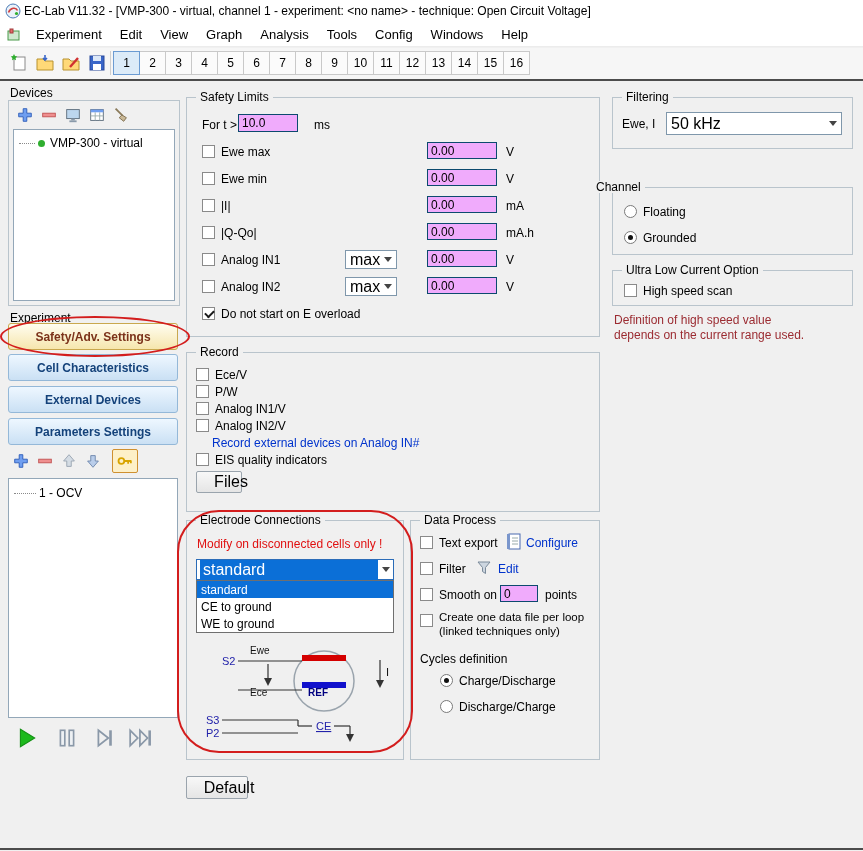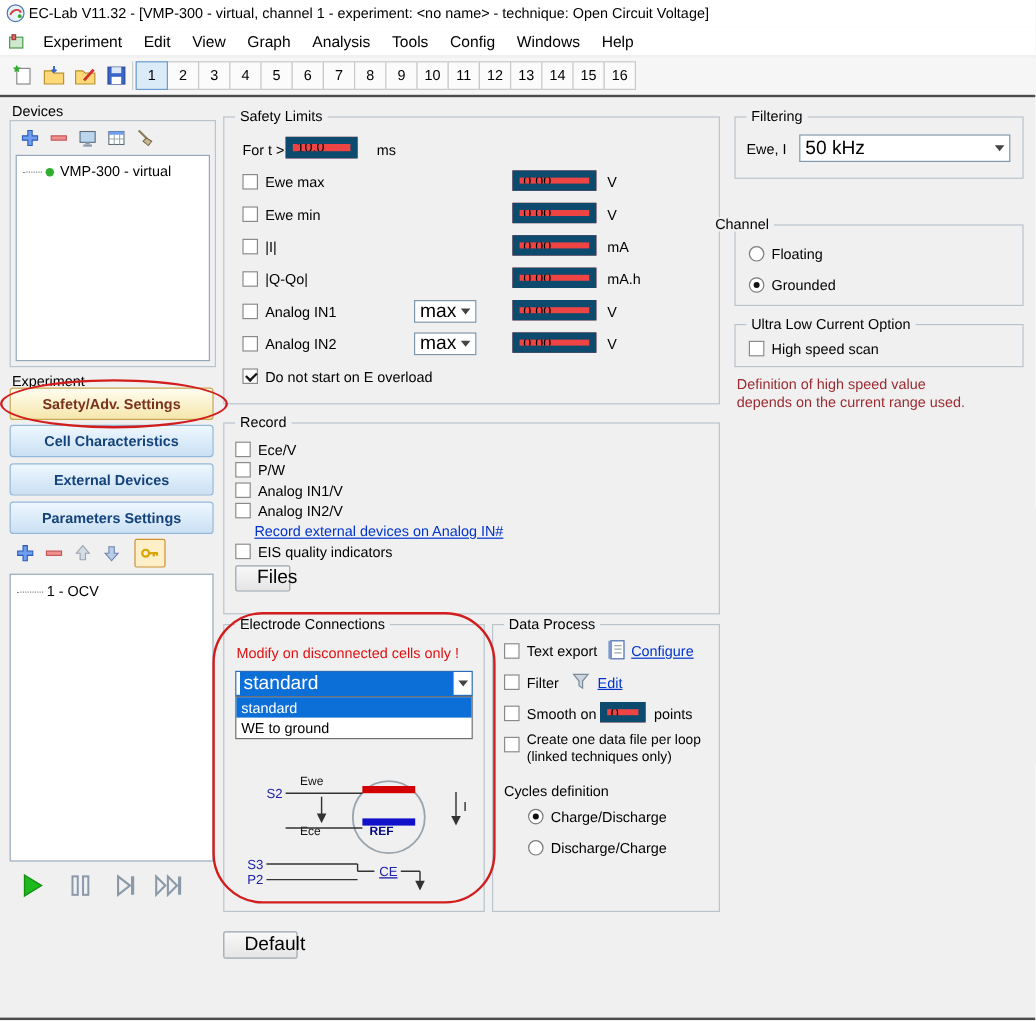--- a/index.html
+++ b/index.html
@@ -19,26 +19,26 @@
   .chbtn.active { background:#dcebf8; border-color:#6b9bd2; position:relative; z-index:2; }
   .hline { position:absolute; left:0; width:863px; height:2px; background:#4c4c4c; }
   .grp { position:absolute; border:1px solid #b9c4cc; }
   .grp-label { position:absolute; background:#f0f0f0; padding:0 4px; font-size:12px; line-height:12px; white-space:nowrap; z-index:2; }
   .listbox { position:absolute; background:#fff; border:1px solid #93a7b8; }
   .tree-row { position:absolute; display:flex; align-items:center; font-size:12px; white-space:nowrap; }
   .branch { display:inline-block; width:16px; height:0; border-top:1px dotted #8a8a8a; margin-right:3px; }
   .bullet { display:inline-block; width:7px; height:7px; border-radius:50%; background:#2fae2f; margin-right:5px; }
   .tab { position:absolute; left:8px; width:170px; height:27px; border:1px solid #94b8d8; border-radius:3px; background:linear-gradient(#eef7ff,#cae0f4); color:#14427a; font-weight:bold; font-size:12px; display:flex; align-items:center; justify-content:center; cursor:default; }
   .tab.active { background:linear-gradient(#fffdf0,#f6e6ad); border-color:#c9a84e; color:#7b321a; }
-  .tb { position:absolute; border:6px solid #0c4a6e; background:#ef4444; font:12px "Liberation Sans", sans-serif; padding:0 3px; }
+  .tb { position:absolute; border:1px solid #0c4a6e; background:#f0abfc; font:12px "Liberation Sans", sans-serif; padding:0 3px; }
   .cb { position:absolute; width:13px; height:13px; background:#fff; border:1px solid #8a8a8a; }
   .cb.checked::after { content:""; position:absolute; left:2px; top:2px; width:7px; height:4px; border-left:2px solid #1a1a1a; border-bottom:2px solid #1a1a1a; transform:rotate(-45deg); }
   .rb { position:absolute; width:13px; height:13px; background:#fff; border:1px solid #7a7a7a; border-radius:50%; }
   .rb.sel::after { content:""; position:absolute; left:3px; top:3px; width:5px; height:5px; border-radius:50%; background:#111; }
-  .link { color:#0033cc; text-decoration:underline; cursor:pointer; }
+  .link { color:#0033cc; cursor:pointer; }
   .combo { position:absolute; background:#fff; border:1px solid #7f97ab; display:flex; align-items:center; justify-content:space-between; padding:0 4px; font-size:16px; }
   .chev { width:0; height:0; border-left:4px solid transparent; border-right:4px solid transparent; border-top:5px solid #444; margin-left:4px; }
   .btn { position:absolute; background:linear-gradient(#f8f8f8,#e5e5e5); border:1px solid #9aa4ad; border-radius:2px; font-size:16px; display:flex; align-items:center; justify-content:center; cursor:default;padding-left:24px; }
   .dd-list { position:absolute; background:#fff; border:1px solid #6f6f6f; z-index:30; }
   .dd-item { height:17px; padding:0 4px; display:flex; align-items:center; font-size:12px; white-space:nowrap; }
   .dd-item.sel { background:#0b6fd7; color:#fff; }
   .warn-red { color:#e01010; }
   .note-red { color:#9b2b31; }
   .annot { position:absolute; border:2.5px solid #d31d1d; pointer-events:none; z-index:40; }
   .keybtn { position:absolute; width:26px; height:24px; border:1px solid #cf9030; background:#fdf0c8; border-radius:2px; display:flex; align-items:center; justify-content:center; }
@@ -294,20 +294,21 @@
 
   <div class="grp" style="left:186px;top:520px;width:218px;height:240px"></div>
   <span class="grp-label" style="left:196px;top:514px">Electrode Connections</span>
   <span class="lbl warn-red" style="left:197px;top:537px">Modify on disconnected cells only !</span>
   <div class="combo" style="left:196px;top:559px;width:198px;height:21px;border-color:#2b6cb8;padding:0 3px">
     <span style="background:#0b6fd7;color:#fff;flex:1;padding:1px 3px">standard</span>
     <span class="chev"></span>
   </div>
   <div class="dd-list" style="left:196px;top:580px;width:198px">
     <div class="dd-item sel">standard</div>
+    <div class="dd-item">CE to ground</div>
     <div class="dd-item">WE to ground</div>
   </div>
 
   <svg class="abs" style="left:198px;top:634px" width="200" height="122" viewBox="0 0 200 122">
     <circle cx="126" cy="47" r="30" fill="none" stroke="#9aa4ad" stroke-width="1.5"></circle>
     <text x="24" y="31" font-size="11" fill="#2222aa">S2</text>
     <line x1="40" y1="27" x2="104" y2="27" stroke="#333" stroke-width="1.2"></line>
     <text x="52" y="20" font-size="10" fill="#111">Ewe</text>
     <rect x="104" y="21" width="44" height="6" fill="#d40000"></rect>
     <line x1="70" y1="30" x2="70" y2="46" stroke="#333" stroke-width="1.2"></line>

